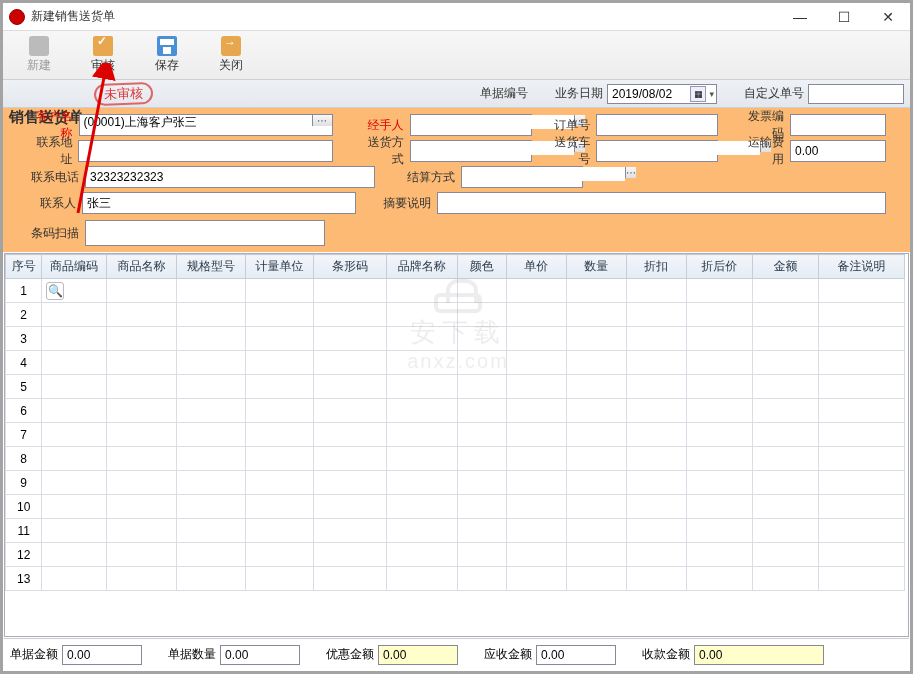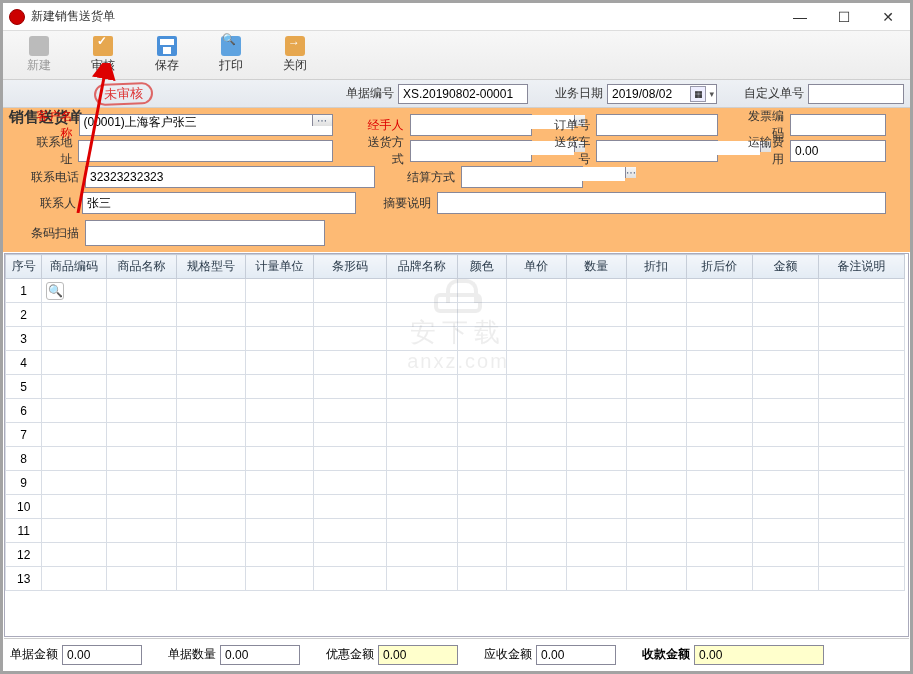--- a/index.html
+++ b/index.html
@@ -48,21 +48,21 @@
 
 .table-wrap { position:absolute; left:1px; right:1px; top:250px; bottom:34px; overflow:auto; border:1px solid #aab; }
 table { border-collapse:collapse; width: 900px; table-layout:fixed; }
 th { background:linear-gradient(#f3f6fa,#e3ebf4); border:1px solid #c6cdd8; height:24px; font-weight:normal; font-size:12px; color:#2a3a4a; padding:0 4px; text-align:center; }
 td { border:1px solid #d8dde5; height:24px; font-size:12px; padding:0 4px; }
 td.rownum { text-align:center; background:#fff; }
 .row-search { display:inline-block; width:18px; height:18px; background:#fff; border:1px solid #bbb; border-radius:3px; text-align:center; line-height:16px; color:#888; cursor:pointer; }
 
 .bottom-bar { position:absolute; left:1px; right:1px; bottom:1px; height:32px; background:#fff; border-top:1px solid #ccc; display:flex; align-items:center; padding:0 6px; gap:4px; }
 .blabel { font-size:12px; }
-.blabel.bold { font-weight:bold; }
+.blabel.bold { font-weight:normal; }
 .btext { height:20px; border:1px solid #889; background:#fff; padding:0 4px; font-size:12px; width:80px; }
 .btext.yellow { background:#ffffcc; }
 .gap { width: 18px; }
 
 .arrow-annotation { position:absolute; left:65px; top:60px; width:60px; height:150px; pointer-events:none; }
 
 .watermark { position:absolute; left:330px; top:290px; width:250px; height:80px; opacity:0.14; pointer-events:none; font-size:28px; color:#888; display:flex; flex-direction:column; align-items:center; justify-content:center; font-family: Arial,sans-serif; }
 .watermark .wm-lock { width:48px; height:40px; border:4px solid #888; border-radius:6px; position:relative; margin-bottom:2px; }
 .watermark .wm-lock::before { content:""; position:absolute; top:-18px; left:8px; width:24px; height:20px; border:4px solid #888; border-bottom:none; border-radius:12px 12px 0 0; }
 .watermark .wm-text1 { font-size:26px; letter-spacing:6px; }
@@ -90,35 +90,30 @@
     </div>
     <div class="tool-item">
       <div class="t-icon ico-audit"></div>
       <span>审核</span>
     </div>
     <div class="tool-item">
       <div class="t-icon ico-save"></div>
       <span>保存</span>
     </div>
     <div class="tool-item">
-      <div class="t-icon ico-print"></div>
-      <span>打印</span>
-    </div>
-    <div class="tool-item">
       <div class="t-icon ico-close"></div>
       <span>关闭</span>
     </div>
   </div>
 
   <div class="header-row">
     <span class="form-title">销售送货单</span>
     <span class="stamp">未审核</span>
     <span class="hr-spacer"></span>
     <span class="hlabel">单据编号</span>
-    <input class="htext" style="width: 130px;" value="XS.20190802-00001">
     <span class="hlabel">业务日期</span>
     <div class="hdate" style="width:110px">
       <span style="flex:1">2019/08/02</span>
       <span class="cal">▦</span>
       <span style="margin-left:3px;font-size:9px;color:#555">▾</span>
     </div>
     <span class="hlabel">自定义单号</span>
     <input class="htext" style="width: 96px;" value="">
   </div>
 

